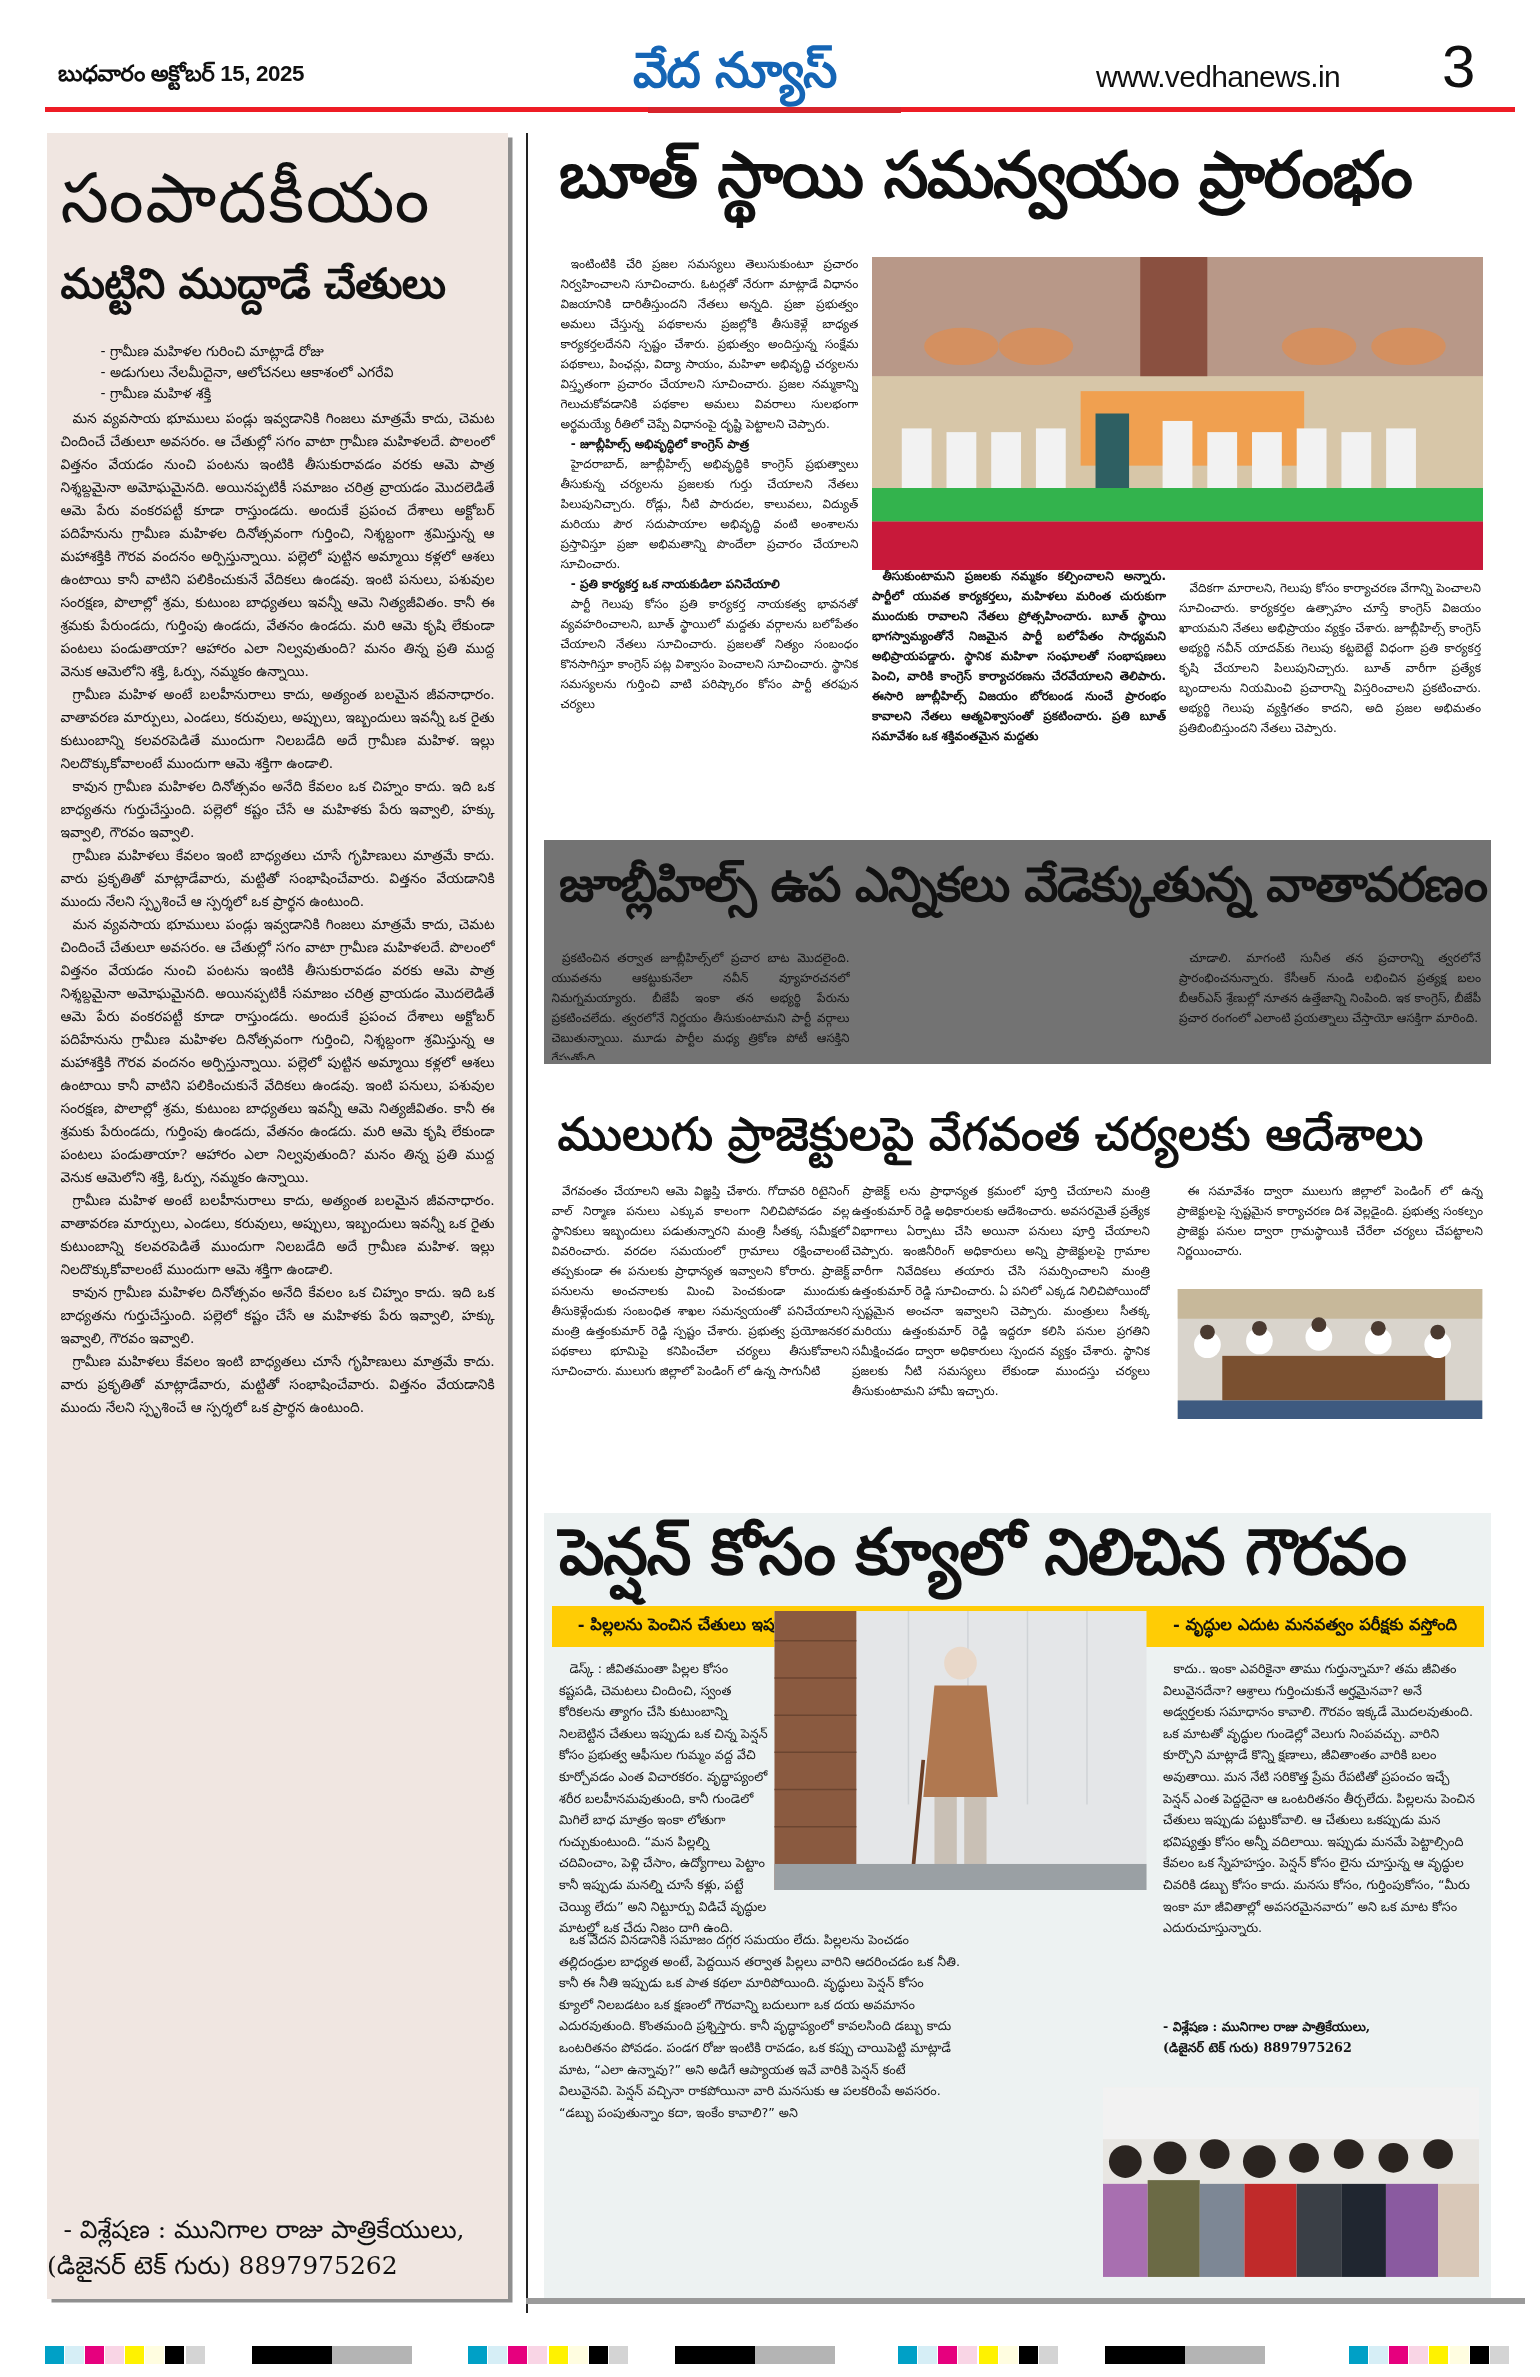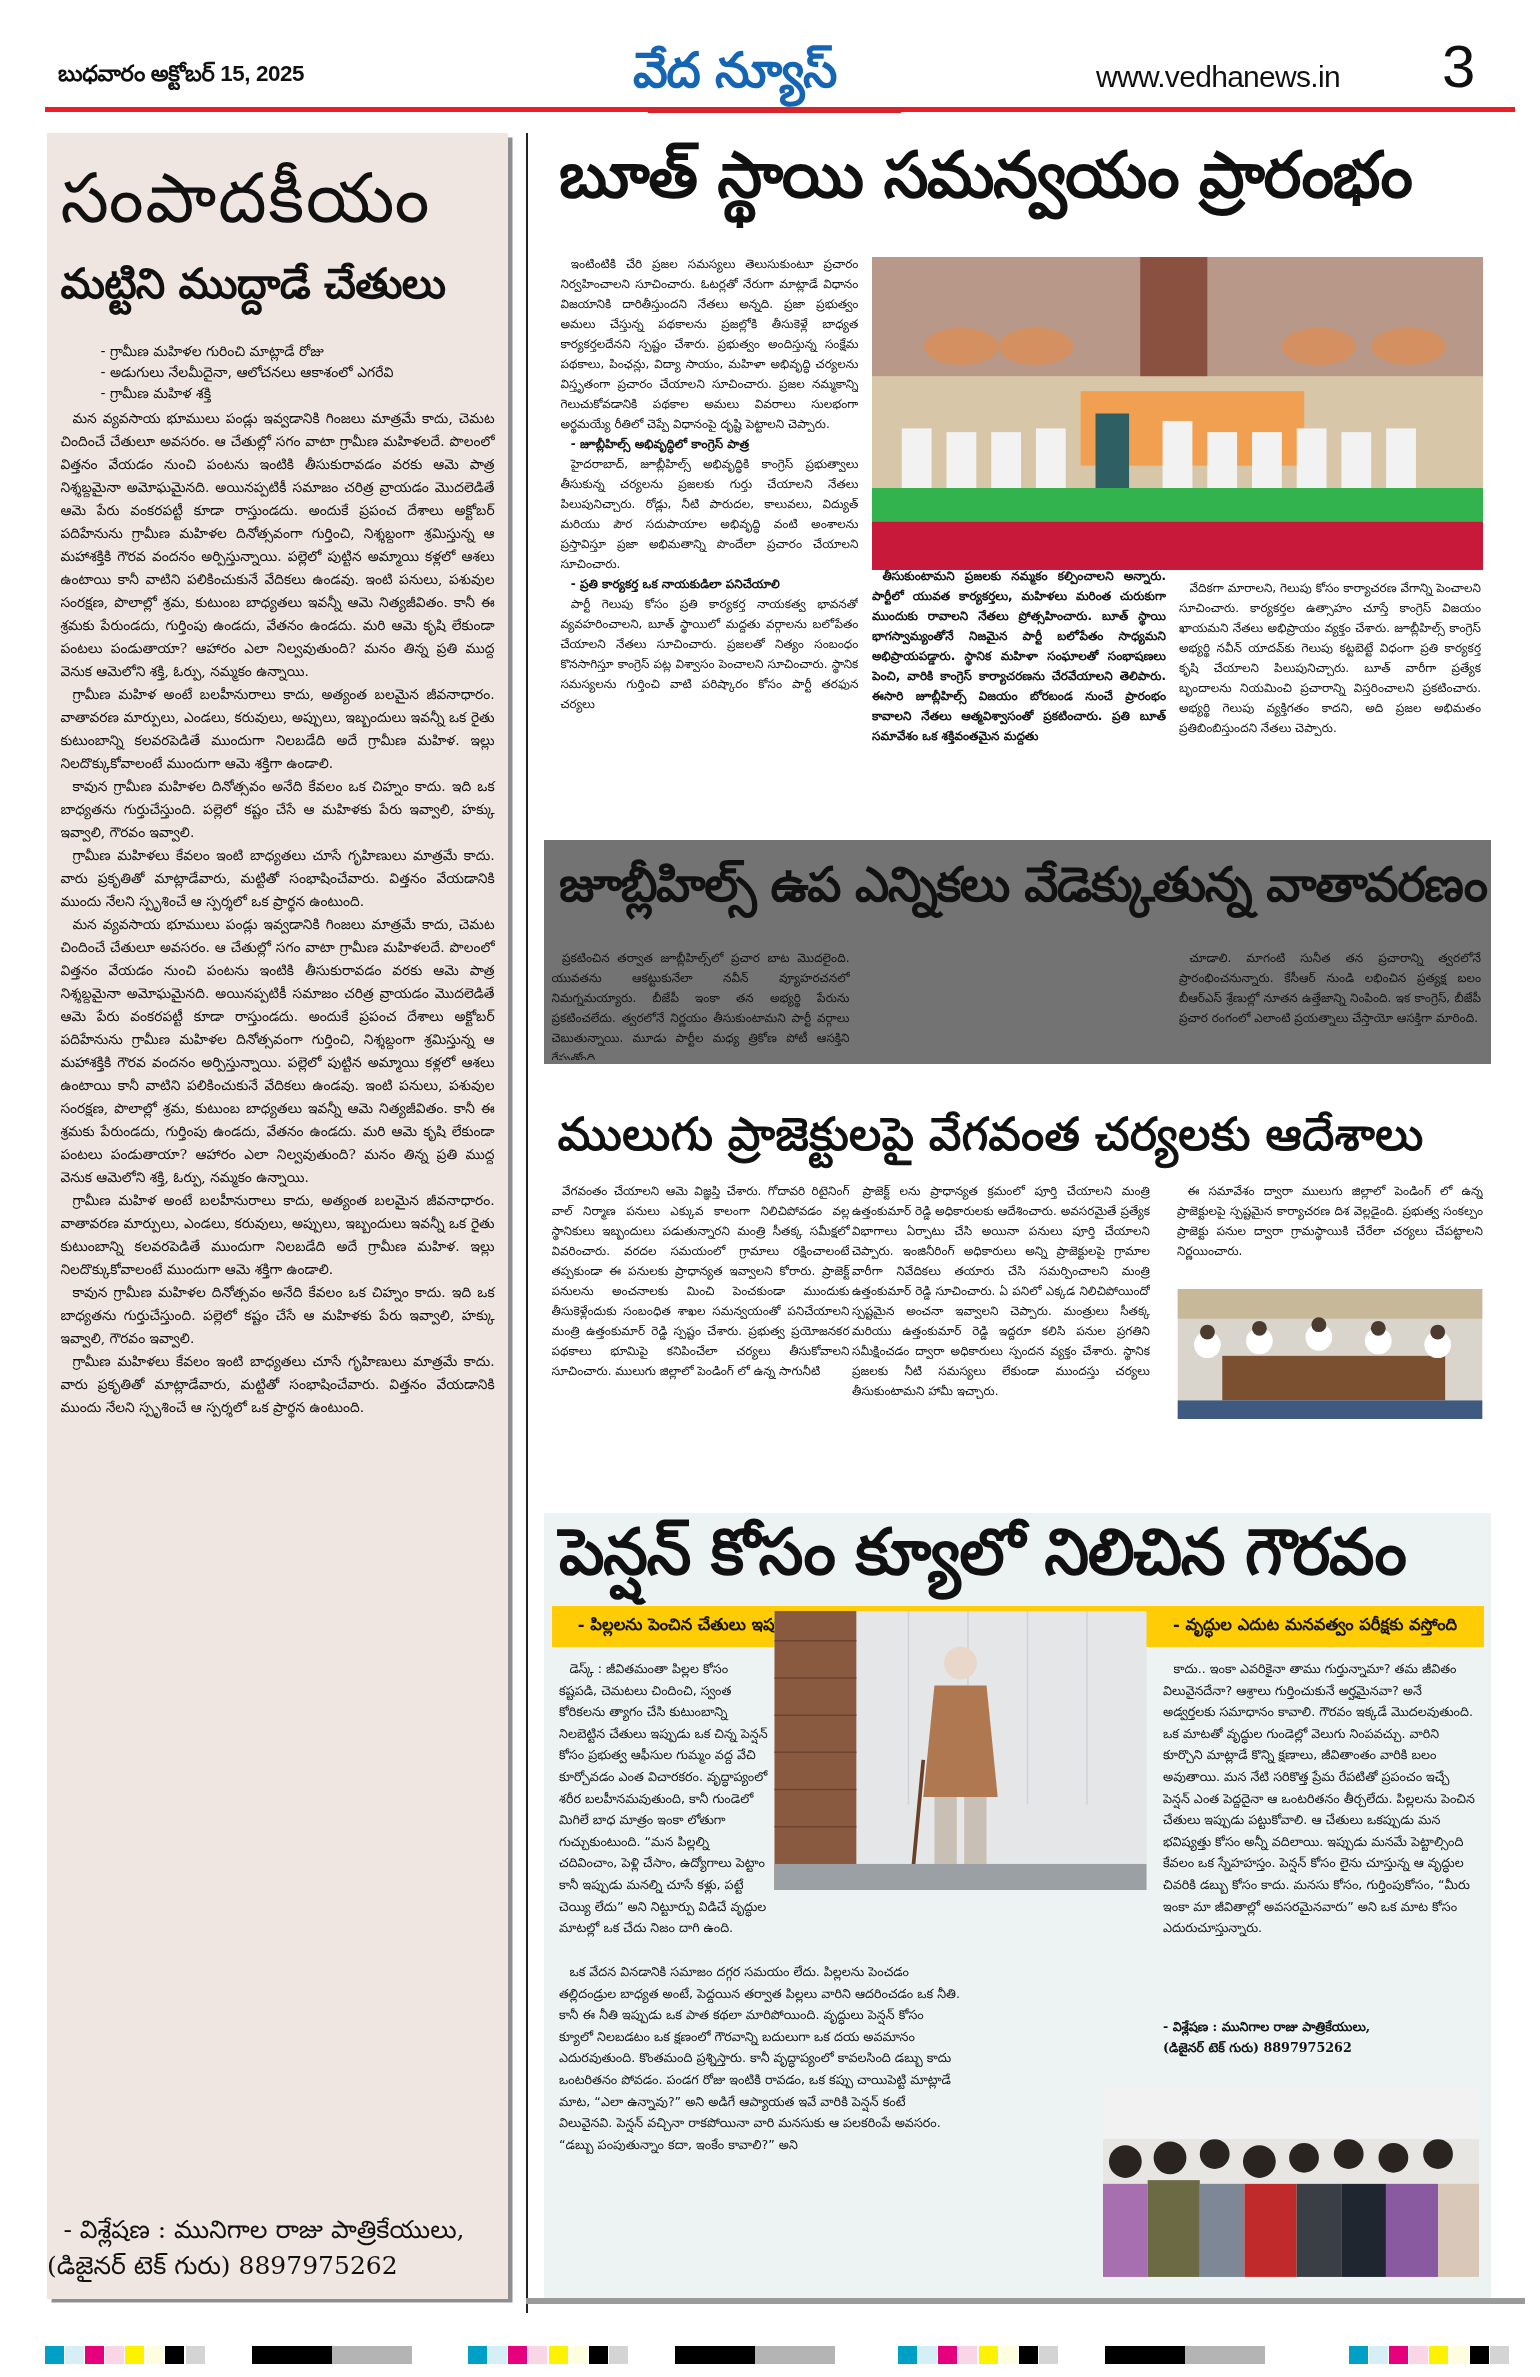--- a/index.html
+++ b/index.html
@@ -198,21 +198,21 @@
 <article class="story s4">
   <h2 class="headline">పెన్షన్ కోసం క్యూలో నిలిచిన గౌరవం</h2>
   <div class="s4-deck">
     <span>- పిల్లలను పెంచిన చేతులు ఇప్పుడు ఖాళీగా..</span>
     <span>- డబ్బు కాదు.. గుర్తింపు కావాలి</span>
     <span>- వృద్ధుల ఎదుట మనవత్వం పరీక్షకు వస్తోంది</span>
   </div>
   <div class="body-col" style="left:15px;top:145px;width:209px;height:291px;font-size:12.7px;line-height:21.6px;text-align:left;">
     <p>డెస్క్ : జీవితమంతా పిల్లల కోసం కష్టపడి, చెమటలు చిందించి, స్వంత కోరికలను త్యాగం చేసి కుటుంబాన్ని నిలబెట్టిన చేతులు ఇప్పుడు ఒక చిన్న పెన్షన్ కోసం ప్రభుత్వ ఆఫీసుల గుమ్మం వద్ద వేచి కూర్చోవడం ఎంత విచారకరం. వృద్ధాప్యంలో శరీర బలహీనమవుతుంది, కానీ గుండెలో మిగిలే బాధ మాత్రం ఇంకా లోతుగా గుచ్చుకుంటుంది. “మన పిల్లల్ని చదివించాం, పెళ్లి చేసాం, ఉద్యోగాలు పెట్టాం కానీ ఇప్పుడు మనల్ని చూసే కళ్లు, పట్టే చెయ్యి లేదు” అని నిట్టూర్పు విడిచే వృద్ధుల మాటల్లో ఒక చేదు నిజం దాగి ఉంది.</p>
   </div>
-  <div class="body-col" style="left:15px;top:448px;width:402px;height:350px;font-size:12.7px;line-height:21.6px;text-align:left;">
+  <div class="body-col" style="left:15px;top:416px;width:402px;height:350px;font-size:12.7px;line-height:21.6px;text-align:left;">
     <p>ఒక వేదన వినడానికి సమాజం దగ్గర సమయం లేదు. పిల్లలను పెంచడం తల్లిదండ్రుల బాధ్యత అంటే, పెద్దయిన తర్వాత పిల్లలు వారిని ఆదరించడం ఒక నీతి. కానీ ఈ నీతి ఇప్పుడు ఒక పాత కథలా మారిపోయింది. వృద్ధులు పెన్షన్ కోసం క్యూలో నిలబడటం ఒక క్షణంలో గౌరవాన్ని బదులుగా ఒక దయ అవమానం ఎదురవుతుంది. కొంతమంది ప్రశ్నిస్తారు. కానీ వృద్ధాప్యంలో కావలసింది డబ్బు కాదు ఒంటరితనం పోవడం. పండగ రోజు ఇంటికి రావడం, ఒక కప్పు చాయిపెట్టి మాట్లాడే మాట, “ఎలా ఉన్నావు?” అని అడిగే ఆప్యాయత ఇవే వారికి పెన్షన్ కంటే విలువైనవి. పెన్షన్ వచ్చినా రాకపోయినా వారి మనసుకు ఆ పలకరింపే అవసరం. “డబ్బు పంపుతున్నాం కదా, ఇంకేం కావాలి?” అని</p>
   </div>
   <div class="body-col" style="left:619px;top:145px;width:313px;height:350px;font-size:12.7px;line-height:21.6px;text-align:left;">
     <p>కాదు.. ఇంకా ఎవరికైనా తాము గుర్తున్నామా? తమ జీవితం విలువైనదేనా? ఆశ్రాలు గుర్తించుకునే అర్హమైనవా? అనే అడ్వర్తలకు సమాధానం కావాలి. గౌరవం ఇక్కడే మొదలవుతుంది. ఒక మాటతో వృద్ధుల గుండెల్లో వెలుగు నింపవచ్చు. వారిని కూర్చొని మాట్లాడే కొన్ని క్షణాలు, జీవితాంతం వారికి బలం అవుతాయి. మన నేటి సరికొత్త ప్రేమ రేపటితో ప్రపంచం ఇచ్చే పెన్షన్ ఎంత పెద్దదైనా ఆ ఒంటరితనం తీర్చలేదు. పిల్లలను పెంచిన చేతులు ఇప్పుడు పట్టుకోవాలి. ఆ చేతులు ఒకప్పుడు మన భవిష్యత్తు కోసం అన్నీ వదిలాయి. ఇప్పుడు మనమే పెట్టాల్సింది కేవలం ఒక స్నేహహస్తం. పెన్షన్ కోసం లైను చూస్తున్న ఆ వృద్ధుల చివరికి డబ్బు కోసం కాదు. మనసు కోసం, గుర్తింపుకోసం, “మీరు ఇంకా మా జీవితాల్లో అవసరమైనవారు” అని ఒక మాట కోసం ఎదురుచూస్తున్నారు.</p>
   </div>
   <div style="position:absolute;left:619px;top:503px;width:313px;">
     <div class="byline-small">- విశ్లేషణ : మునిగాల రాజు పాత్రికేయులు,</div>
     <div class="byline-small">(డిజైనర్ టెక్ గురు) 8897975262</div>
   </div>
 </article>

